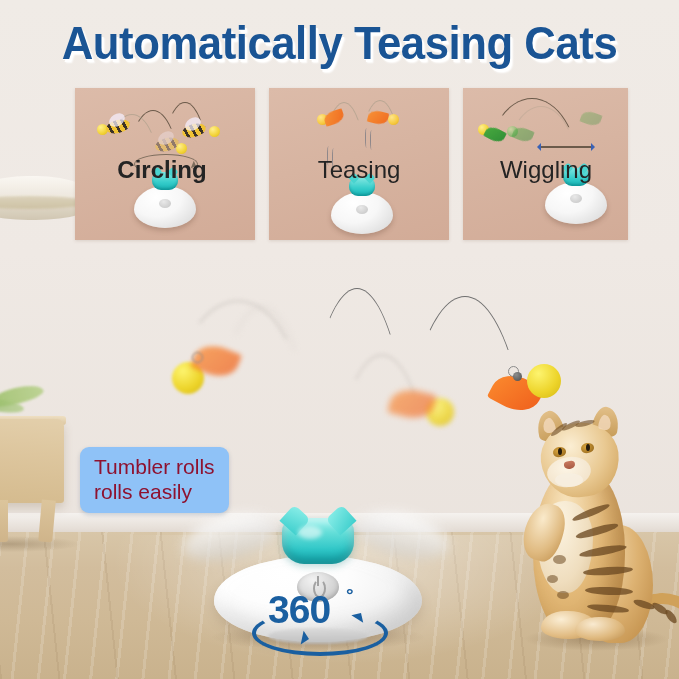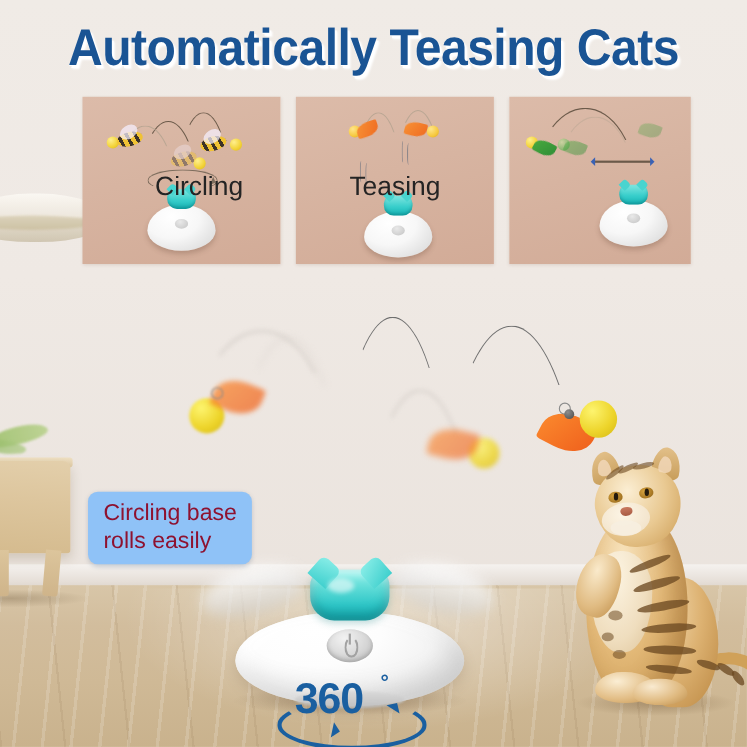--- a/index.html
+++ b/index.html
@@ -63,21 +63,21 @@
   
   .panels{position:absolute;left:0;top:88px;width:679px;height:180px;}
   .panel{position:absolute;top:0;width:180px;height:152px;overflow:hidden;
     background:linear-gradient(165deg,#dcbba9 0%,#d7b4a1 45%,#d2ab97 100%);
     box-shadow:0 1px 3px rgba(120,90,70,.18);}
   .panel.p1{left:75px;}
   .panel.p2{left:269px;}
   .panel.p3{left:463px;width:165px;}
   .plabel{position:absolute;top:156px;width:180px;text-align:center;
     font-size:24px;color:#242424;font-family:"Liberation Sans",sans-serif;}
-  .plabel.p1{left:91px;}
+  .plabel.p1{left:72px;font-weight:bold;}
   .plabel.p2{left:269px;}
   .plabel.p3{left:456px;}
 
   
   .mini{position:absolute;}
   .mini .mbody{position:absolute;width:62px;height:42px;border-radius:50%/56% 56% 44% 44%;
     background:radial-gradient(ellipse at 36% 26%,#ffffff 0%,#f7f7f7 45%,#e2e2e2 78%,#cfcfcf 100%);
     box-shadow:0 3px 5px rgba(90,60,45,.25);}
   .mini .mbtn{position:absolute;width:12px;height:9px;border-radius:50%;
     background:radial-gradient(ellipse at 40% 30%,#e9e9e9,#c3c3c3);}
@@ -145,21 +145,21 @@
                0 3px 7px rgba(60,150,150,.30);}
   .devcap:before,.devcap:after{content:"";position:absolute;top:-9px;width:22px;height:22px;
     border-radius:6px 6px 0 0;
     background:linear-gradient(160deg,#8aeee8,#3ecfcd);}
   .devcap:before{left:2px;transform:rotate(42deg);}
   .devcap:after{right:2px;transform:rotate(-42deg);}
   .devcapgloss{position:absolute;left:112px;top:26px;width:24px;height:13px;border-radius:50%;
     background:rgba(255,255,255,.55);filter:blur(2px);}
 
   
-  .badge360{position:absolute;left:246px;top:588px;width:140px;height:58px;margin-top:26px;}
+  .badge360{position:absolute;left:246px;top:588px;width:140px;height:58px;}
   .badge360 .txt{position:absolute;left:22px;top:0;font-size:39px;font-weight:700;color:#1a5fa0;
     font-family:"Liberation Sans",sans-serif;letter-spacing:-1px;}
   .badge360 .deg{position:absolute;left:100px;top:-4px;font-size:19px;font-weight:700;color:#1a5fa0;}
   .ring{position:absolute;left:6px;top:22px;width:128px;height:38px;
     border:4px solid #1a5fa0;border-radius:50%;border-top-color:transparent;}
   .ringArrowR{position:absolute;left:108px;top:18px;border:7px solid transparent;
     border-bottom-color:#1a5fa0;transform:rotate(32deg);}
   .ringArrowL{position:absolute;left:56px;top:44px;border:7px solid transparent;
     border-left-color:#1a5fa0;transform:rotate(12deg);}
 
@@ -303,20 +303,21 @@
         <div class="tipball grn" style="left:44px;top:38px;opacity:.55;"></div>
         <div class="feather grn" style="left:50px;top:40px;opacity:.45;transform:rotate(22deg);"></div>
         <div class="feather grn" style="left:118px;top:24px;opacity:.3;transform:rotate(20deg);"></div>
         <div class="lrarrow" style="left:76px;top:58px;width:54px;"></div>
       </div>
     </div>
   </div>
 
   <div class="plabel p1">Circling</div>
   <div class="plabel p2">Teasing</div>
+  <div class="plabel p3">Wiggling</div>
 
   <div class="mwand blur" style="left:176px;top:300px;width:120px;height:96px;border-width:2.4px;"></div>
   <div class="mwand blur2" style="left:206px;top:306px;width:108px;height:218px;border-width:2.6px;"></div>
   <div class="mwand" style="left:300px;top:288px;width:112px;height:240px;border-width:1.5px;"></div>
   <div class="mwand blur" style="left:330px;top:354px;width:100px;height:170px;border-width:2.4px;"></div>
   <div class="mwand" style="left:396px;top:296px;width:136px;height:238px;border-width:1.4px;"></div>
 
   <div class="mball" style="left:172px;top:362px;width:32px;height:32px;filter:blur(1.6px);"></div>
   <div class="mfeather" style="left:194px;top:346px;width:44px;height:30px;transform:rotate(22deg);filter:blur(2.6px);opacity:.72;"></div>
   <div class="bellring" style="left:192px;top:352px;filter:blur(1px);"></div>
@@ -341,21 +342,21 @@
   </div>
 
   <div class="badge360">
     <div class="ring"></div>
     <div class="ringArrowR"></div>
     <div class="ringArrowL"></div>
     <div class="txt">360</div>
     <div class="deg">°</div>
   </div>
 
-  <div class="callout">Circling base
+  <div class="callout">Tumbler rolls
 rolls easily</div>
 
   <div class="cat">
     <div class="part catshadow"></div>
     <div class="part tail"></div>
     <div class="part tail2"></div>
     <div class="part cathaunch"></div>
     <div class="part catbody"></div>
     <div class="part chest"></div>
 

